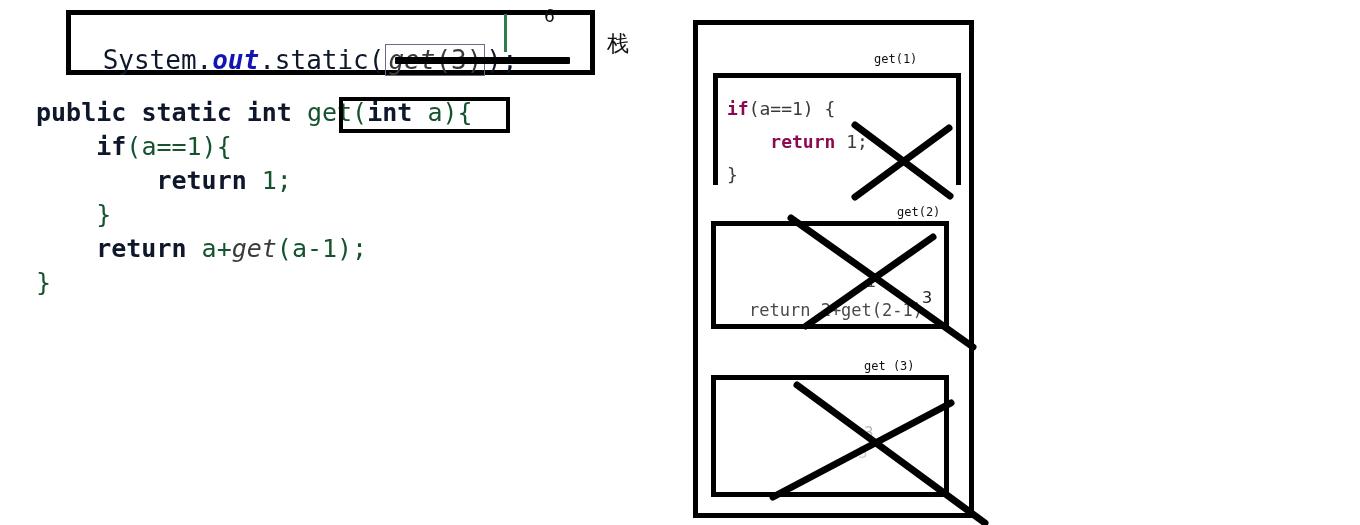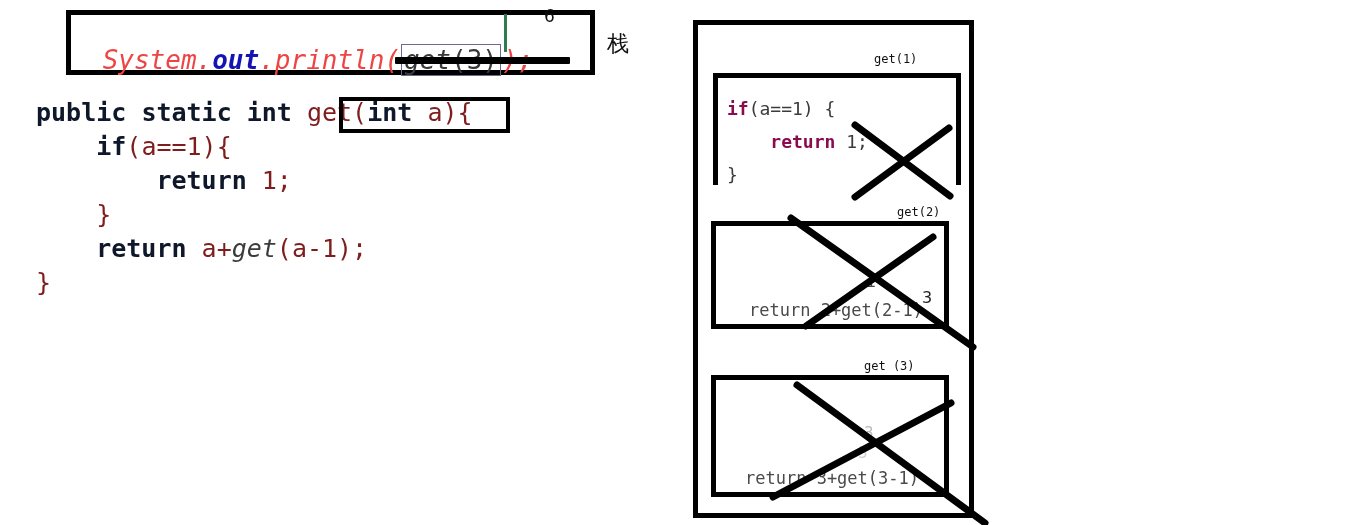--- a/index.html
+++ b/index.html
@@ -16,21 +16,21 @@
   #println-box{
     position:absolute;left:66px;top:10px;width:529px;height:65px;
     border:5px solid #000;background:#fff;box-sizing:border-box;
   }
   #println-line{
     position:absolute;left:40px;top:14px;
     font-family:"DejaVu Sans Mono", monospace;
     font-size:26px;letter-spacing:0px;white-space:pre;color:#1a1a1a;
   }
   #println-line .kw-out{color:#1414b4;font-weight:bold;font-style:italic;margin-top:28px;}
-  #println-line .plain{color:#ef4444;font-style:italic;}
+  #println-line .plain{color:#0f172a;}
   .call-box{
     display:inline-block;border:1px solid #6a6a8a;padding:0 2px;margin:0 1px;
     font-style:italic;color:#3a3a3a;
   }
   .call-box .noital{font-style:normal;}
   #result-sup{
     position:absolute;left:544px;top:6px;
     font-family:"DejaVu Sans", sans-serif;font-size:17px;color:#111;
   }
   #caret{
@@ -45,21 +45,21 @@
     font-family:"DejaVu Sans", sans-serif;font-size:22px;color:#111;
   }
 
   
   #method-src{
     position:absolute;left:36px;top:96px;
     font-family:"DejaVu Sans Mono", monospace;
     font-size:25px;line-height:34px;white-space:pre;color:#3b3b3b;
   }
   #method-src .kw{color:#0f172a;font-weight:bold;}
-  #method-src .id{color:#7f1d1d;}
+  #method-src .id{color:#14532d;}
   #method-src .ital{font-style:italic;color:#3b3b3b;}
   #sig-box{
     position:absolute;left:339px;top:97px;width:171px;height:36px;
     border:4px solid #000;box-sizing:border-box;pointer-events:none;
   }
 
   
   #stack-outer{
     position:absolute;left:693px;top:20px;width:281px;height:498px;
     border:5px solid #000;background:#fff;box-sizing:border-box;
@@ -113,21 +113,21 @@
   #strike-svg{position:absolute;left:0;top:0;width:1360px;height:525px;pointer-events:none;}
 </style>
 </head>
 <body>
 
 <div class="stage">
 
   <div id="println-box"></div>
 
   <div id="println-line">
-    <span class="plain">System.</span><span class="kw-out">out</span><span class="plain">.println(</span><span class="call-box"><span>get</span><span class="noital">(3)</span></span><span class="plain">);</span>
+    <span class="plain">System.</span><span class="kw-out">out</span><span class="plain">.static(</span><span class="call-box"><span>get</span><span class="noital">(3)</span></span><span class="plain">);</span>
   </div>
   <div id="caret"></div>
   <div id="result-sup">6</div>
   <div id="println-underline"></div>
   <div id="stack-cjk">栈</div>
 
   <div id="method-src"><div><span class="kw">public</span><span class="id"> </span><span class="kw">static</span><span class="id"> </span><span class="kw">int</span><span class="id"> </span><span class="id">get(</span><span class="kw">int</span><span class="id"> a)</span><span class="id">{</span></div><div><span>    </span><span class="kw">if</span><span class="id">(a==1){</span></div><div><span>        </span><span class="kw">return</span><span class="id"> 1;</span></div><div><span>    </span><span class="id">}</span></div><div><span>    </span><span class="kw">return</span><span class="id"> a+</span><span class="ital">get</span><span class="id">(a-1);</span></div><div><span class="id">}</span></div></div>
   <div id="sig-box"></div>
 
   <div id="stack-outer"></div>
@@ -137,21 +137,20 @@
   <div id="frame1-code"><div><span class="kw">if</span><span class="id">(a==1) {</span></div><div><span>    </span><span class="kw">return</span><span class="id"> 1;</span></div><div><span class="id">}</span></div></div>
 
   <div id="frame2"></div>
   <div class="frame-label" id="frame2-label">get(2)</div>
   <div id="frame2-code">return 2+get(2-1)</div>
   <div id="frame2-ann1">1</div>
   <div id="frame2-ann2">3</div>
 
   <div id="frame3"></div>
   <div class="frame-label" id="frame3-label">get (3)</div>
-  <div id="frame3-code">return 3+get(3-1)</div>
   <div id="frame3-ann1">3</div>
   <div id="frame3-ann2">3</div>
 
   <svg id="strike-svg" viewBox="0 0 1360 525">
     <g stroke="#000" stroke-width="7" stroke-linecap="round" fill="none">
 
       <line x1="855" y1="125" x2="950" y2="196"></line>
       <line x1="949" y1="128" x2="855" y2="197"></line>
 
       <line x1="791" y1="218" x2="973" y2="347"></line>

